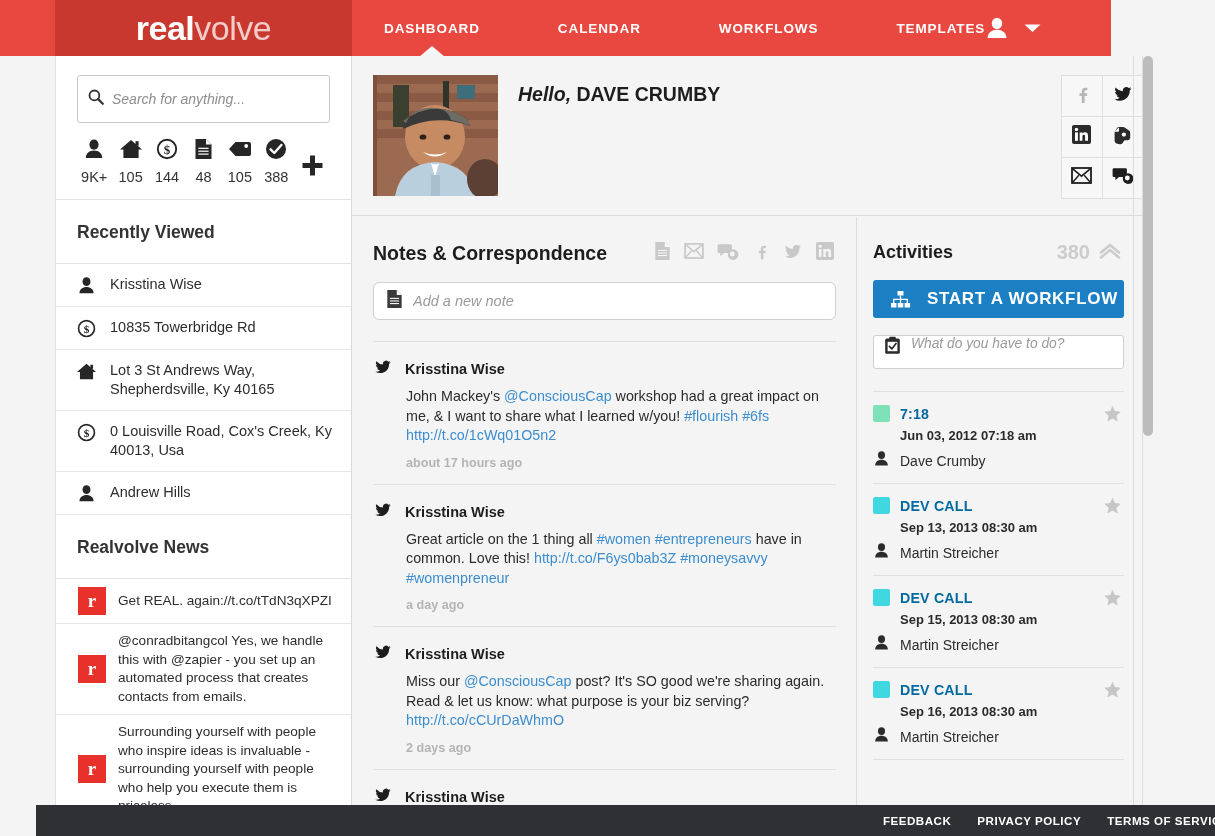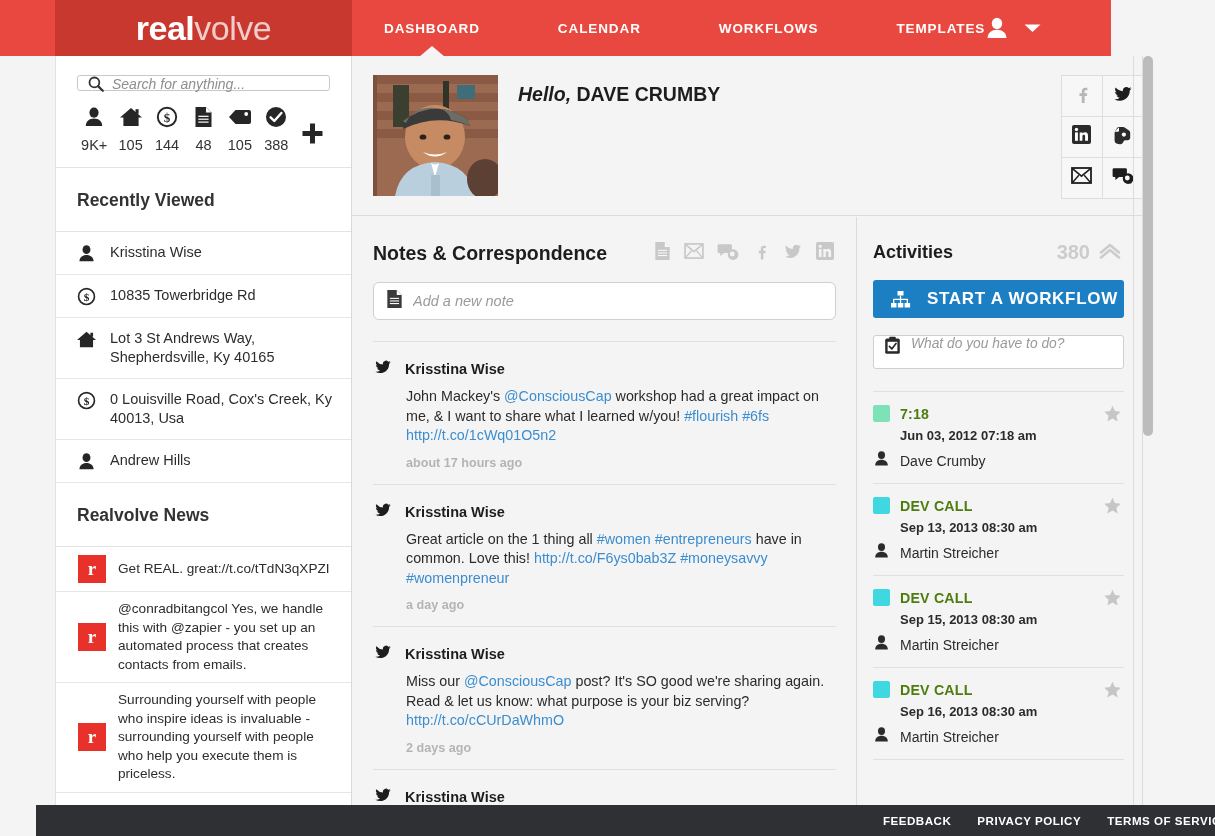--- a/index.html
+++ b/index.html
@@ -35,22 +35,22 @@
   .user-menu{ position:absolute; right:70px; top:0; height:56px; display:flex; align-items:center; gap:14px; cursor:pointer;}
   .user-menu svg{ display:block; }
 
   
   .sidebar{
     position:absolute; left:55px; top:56px; width:297px; bottom:0;
     background:#ffffff; border-right:1px solid #d9d9d9; border-left:1px solid #e2e2e2;
   }
   .search-wrap{ padding:19px 21px 0 21px; }
   .search-box{
-    height:16px; border:1px solid #c8c8c8; border-radius:3px; background:#fff;
-    display:flex; align-items:flex-start; padding:0 10px; gap:8px;
+    height:48px; border:1px solid #c8c8c8; border-radius:3px; background:#fff;
+    display:flex; align-items:center; padding:0 10px; gap:8px;
   }
   .search-box input{
     border:none; outline:none; flex:1; font-size:14px; font-style:italic; color:#8e8e8e;
     font-family:"Liberation Sans",sans-serif; background:transparent;
   }
   .search-box input::placeholder{ color:#8e8e8e; font-style:italic; }
 
   .stats{ display:flex; align-items:flex-end; padding:13px 20px 0 20px; gap:0; }
   .stat{ width:41px; display:flex; flex-direction:column; align-items:center; cursor:pointer; }
   .stat .ic{ height:26px; display:flex; align-items:center; justify-content:center; }
@@ -148,21 +148,21 @@
   .task-input input{
     border:none; outline:none; flex:1; font-size:13.8px; font-style:italic; color:#9a9a9a;
     font-family:"Liberation Sans",sans-serif; background:transparent;
   }
   .task-input input::placeholder{ color:#9a9a9a; font-style:italic;}
 
   .acts-list{ margin:22px 15px 0 16px; }
   .act{ border-top:1px solid #e0e0e0; padding:13px 0 12px 0; position:relative; }
   .act-r1{ display:flex; align-items:center; gap:10px; }
   .swatch{ width:17px; height:17px; border-radius:2px; }
-  .act-title{ font-size:14.2px; font-weight:bold; color:#4d7c0f; letter-spacing:0.2px;}
+  .act-title{ font-size:14.2px; font-weight:bold; color:#0369a1; letter-spacing:0.2px;}
   .act-star{ position:absolute; right:2px; top:13px; }
   .act-date{ font-size:13px; font-weight:bold; color:#2b2b2b; margin:6px 0 0 27px; }
   .act-r3{ display:flex; align-items:center; gap:10px; margin-top:7px; }
   .act-person{ font-size:14px; color:#2b2b2b; }
 
   
   .scroll-track{ position:absolute; background:transparent; }
   .scroll-thumb{ position:absolute; background:#bcbcbc; border-radius:5px; }
 
   .vline{ position:absolute; background:#dcdcdc; width:1px; }
@@ -337,21 +337,21 @@
         </span>
         <span class="rv-tx">Andrew Hills</span>
       </div>
     </div>
 
     <div class="sec-title" style="margin-top:0;border-top:none;padding-top:22px">Realvolve News</div>
 
     <div class="news-list">
       <div class="news-item">
         <span class="news-badge">r</span>
-        <span class="news-tx">Get REAL. great://t.co/tTdN3qXPZI</span>
+        <span class="news-tx">Get REAL. again://t.co/tTdN3qXPZI</span>
       </div>
       <div class="news-item">
         <span class="news-badge">r</span>
         <span class="news-tx">@conradbitangcol Yes, we handle this with @zapier - you set up an automated process that creates contacts from emails.</span>
       </div>
       <div class="news-item">
         <span class="news-badge">r</span>
         <span class="news-tx">Surrounding yourself with people who inspire ideas is invaluable - surrounding yourself with people who help you execute them is priceless.</span>
       </div>
     </div>

